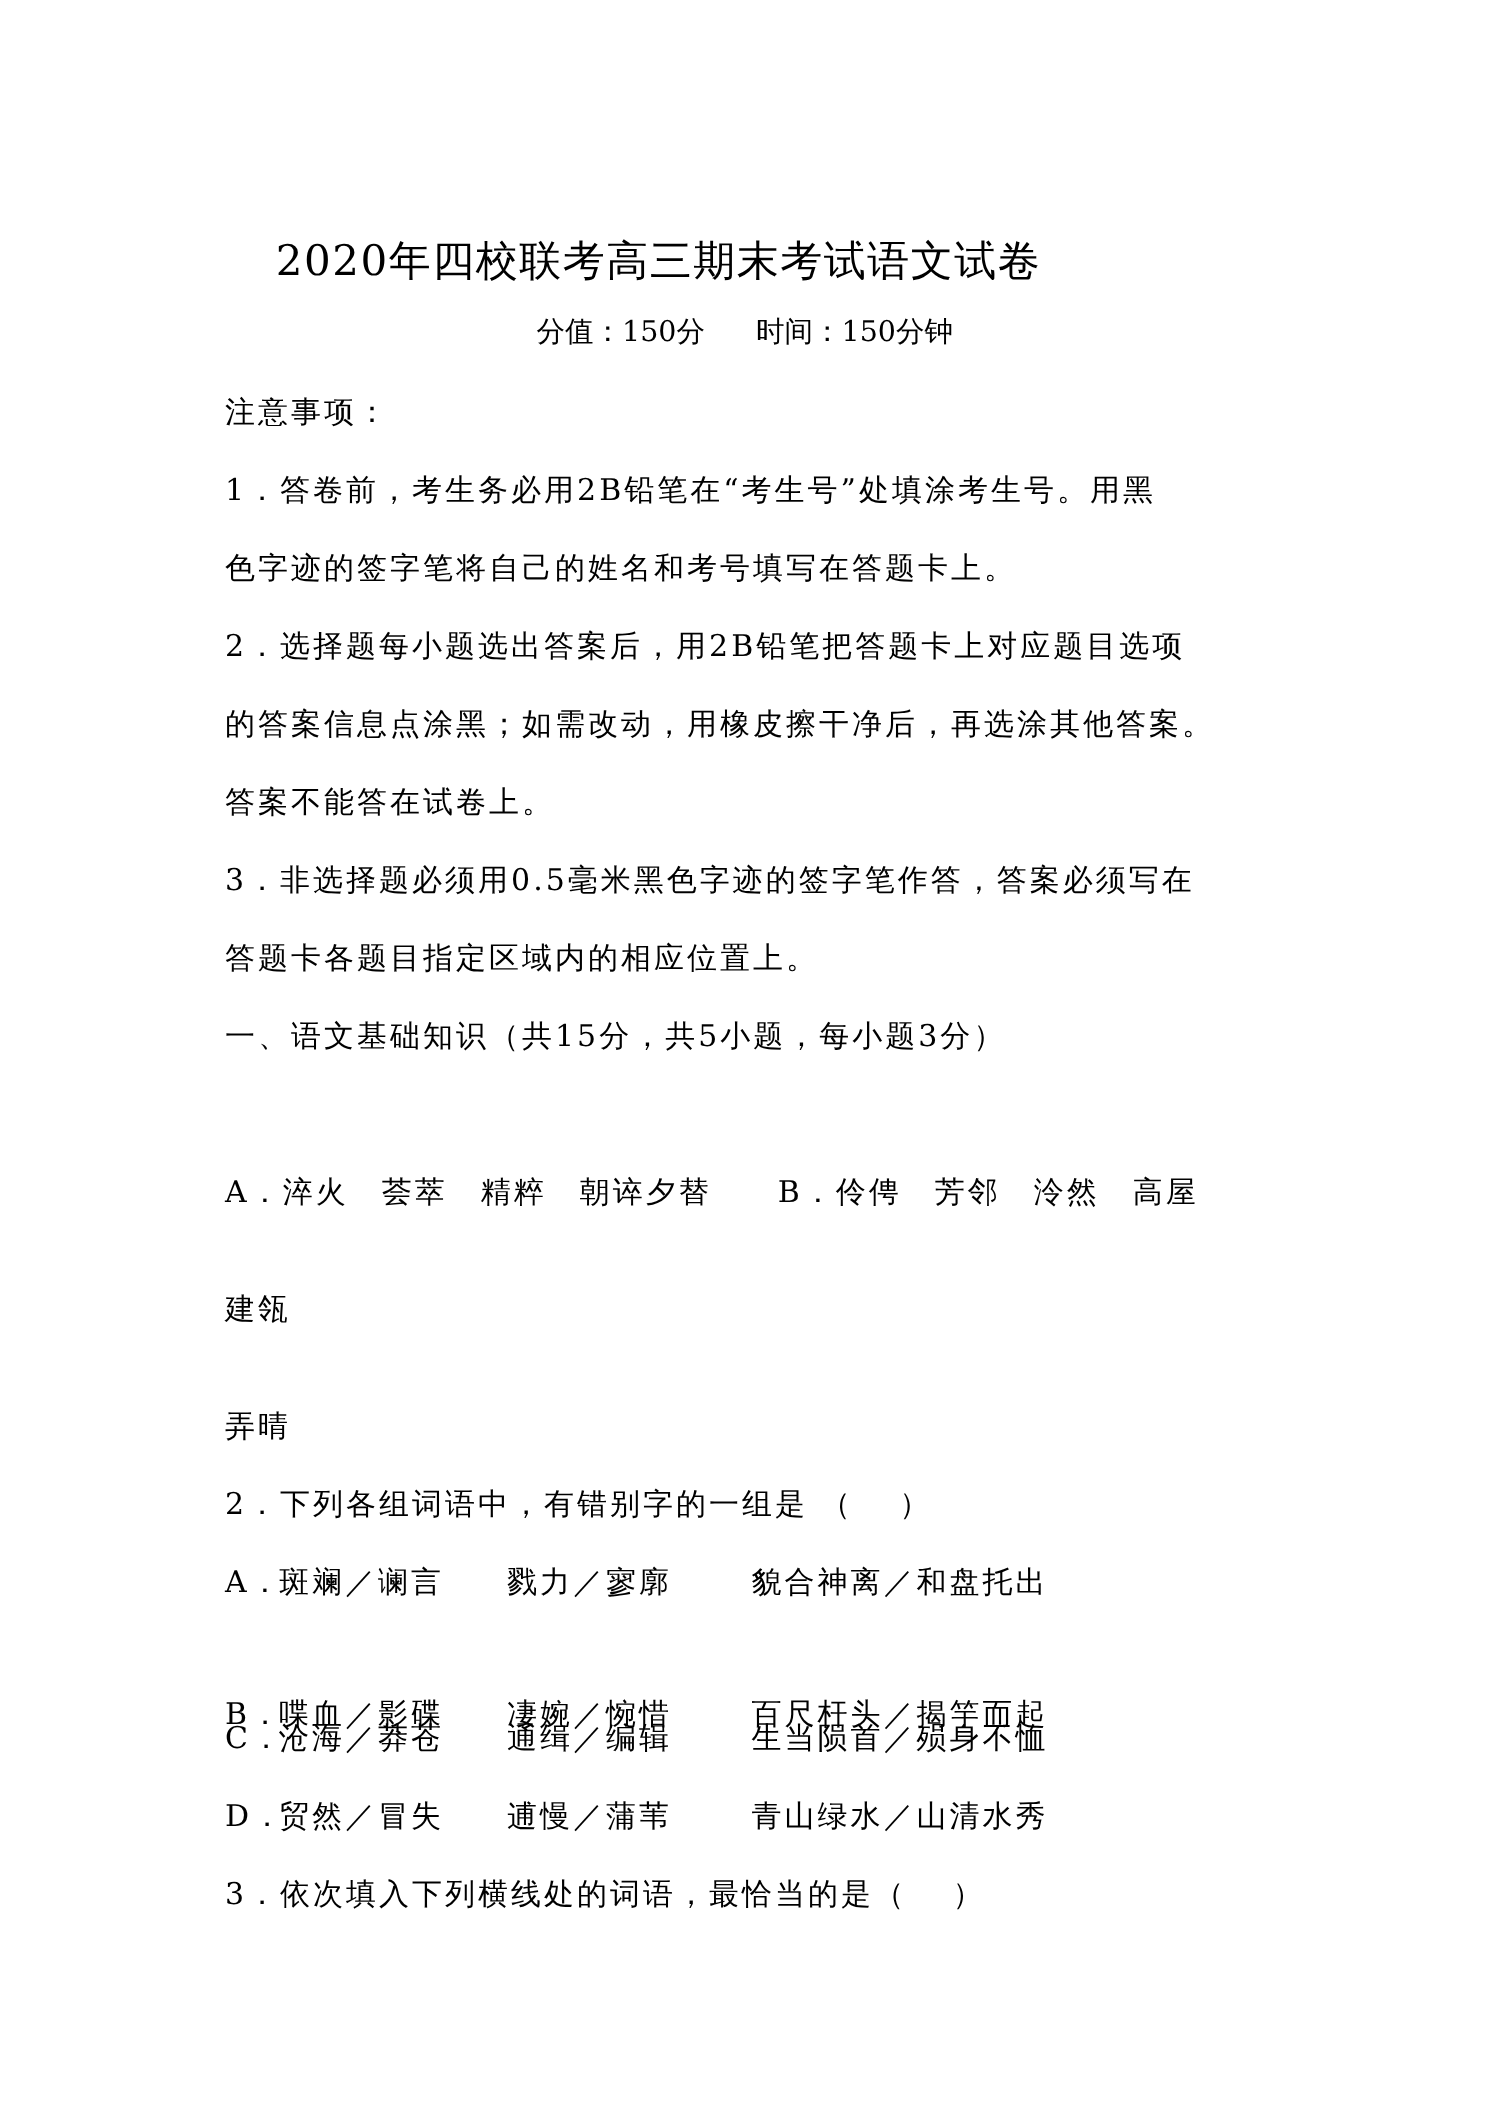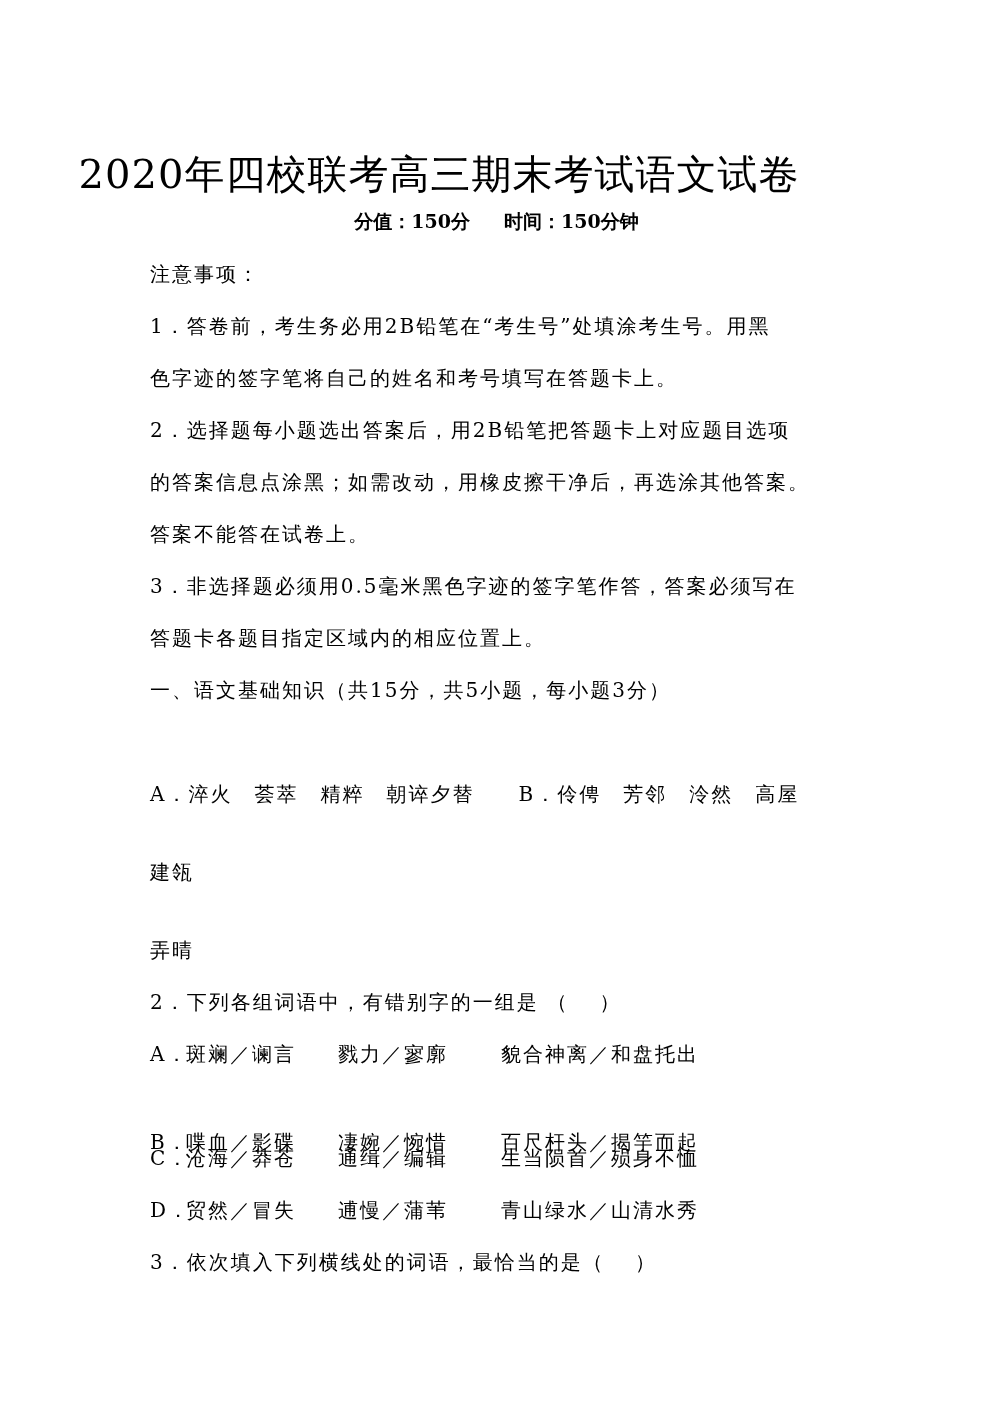--- a/index.html
+++ b/index.html
@@ -4,25 +4,25 @@
 <style>
   html, body { margin: 0; padding: 0; background: #ffffff; }
   body {
     width: 993px; height: 1404px; position: relative; overflow: hidden;
     font-family: "DejaVu Serif", "Liberation Serif", serif;
     color: #000;
   }
   .page { position: absolute; left: 0; top: 0; width: 993px; height: 1404px; }
   .title {
     position: absolute; left: 0; width: 878px; top: 152px;
-    text-align: center; font-size: 40px; letter-spacing: 1px; line-height: 44px;
+    text-align: center; font-size: 28px; letter-spacing: 1px; line-height: 44px;
   }
   .subtitle {
     position: absolute; left: 0; width: 993px; top: 206px;
-    text-align: center; font-size: 19px; line-height: 30px; font-weight: bold;
+    text-align: center; font-size: 19px; line-height: 30px;
   }
   .subtitle .gap { display: inline-block; width: 34px; }
   .line {
     position: absolute; left: 150px; font-size: 20px; line-height: 30px;
     white-space: nowrap; letter-spacing: 2px;
   }
   .cell { display: inline-block; }
 </style>
 </head>
 <body>

